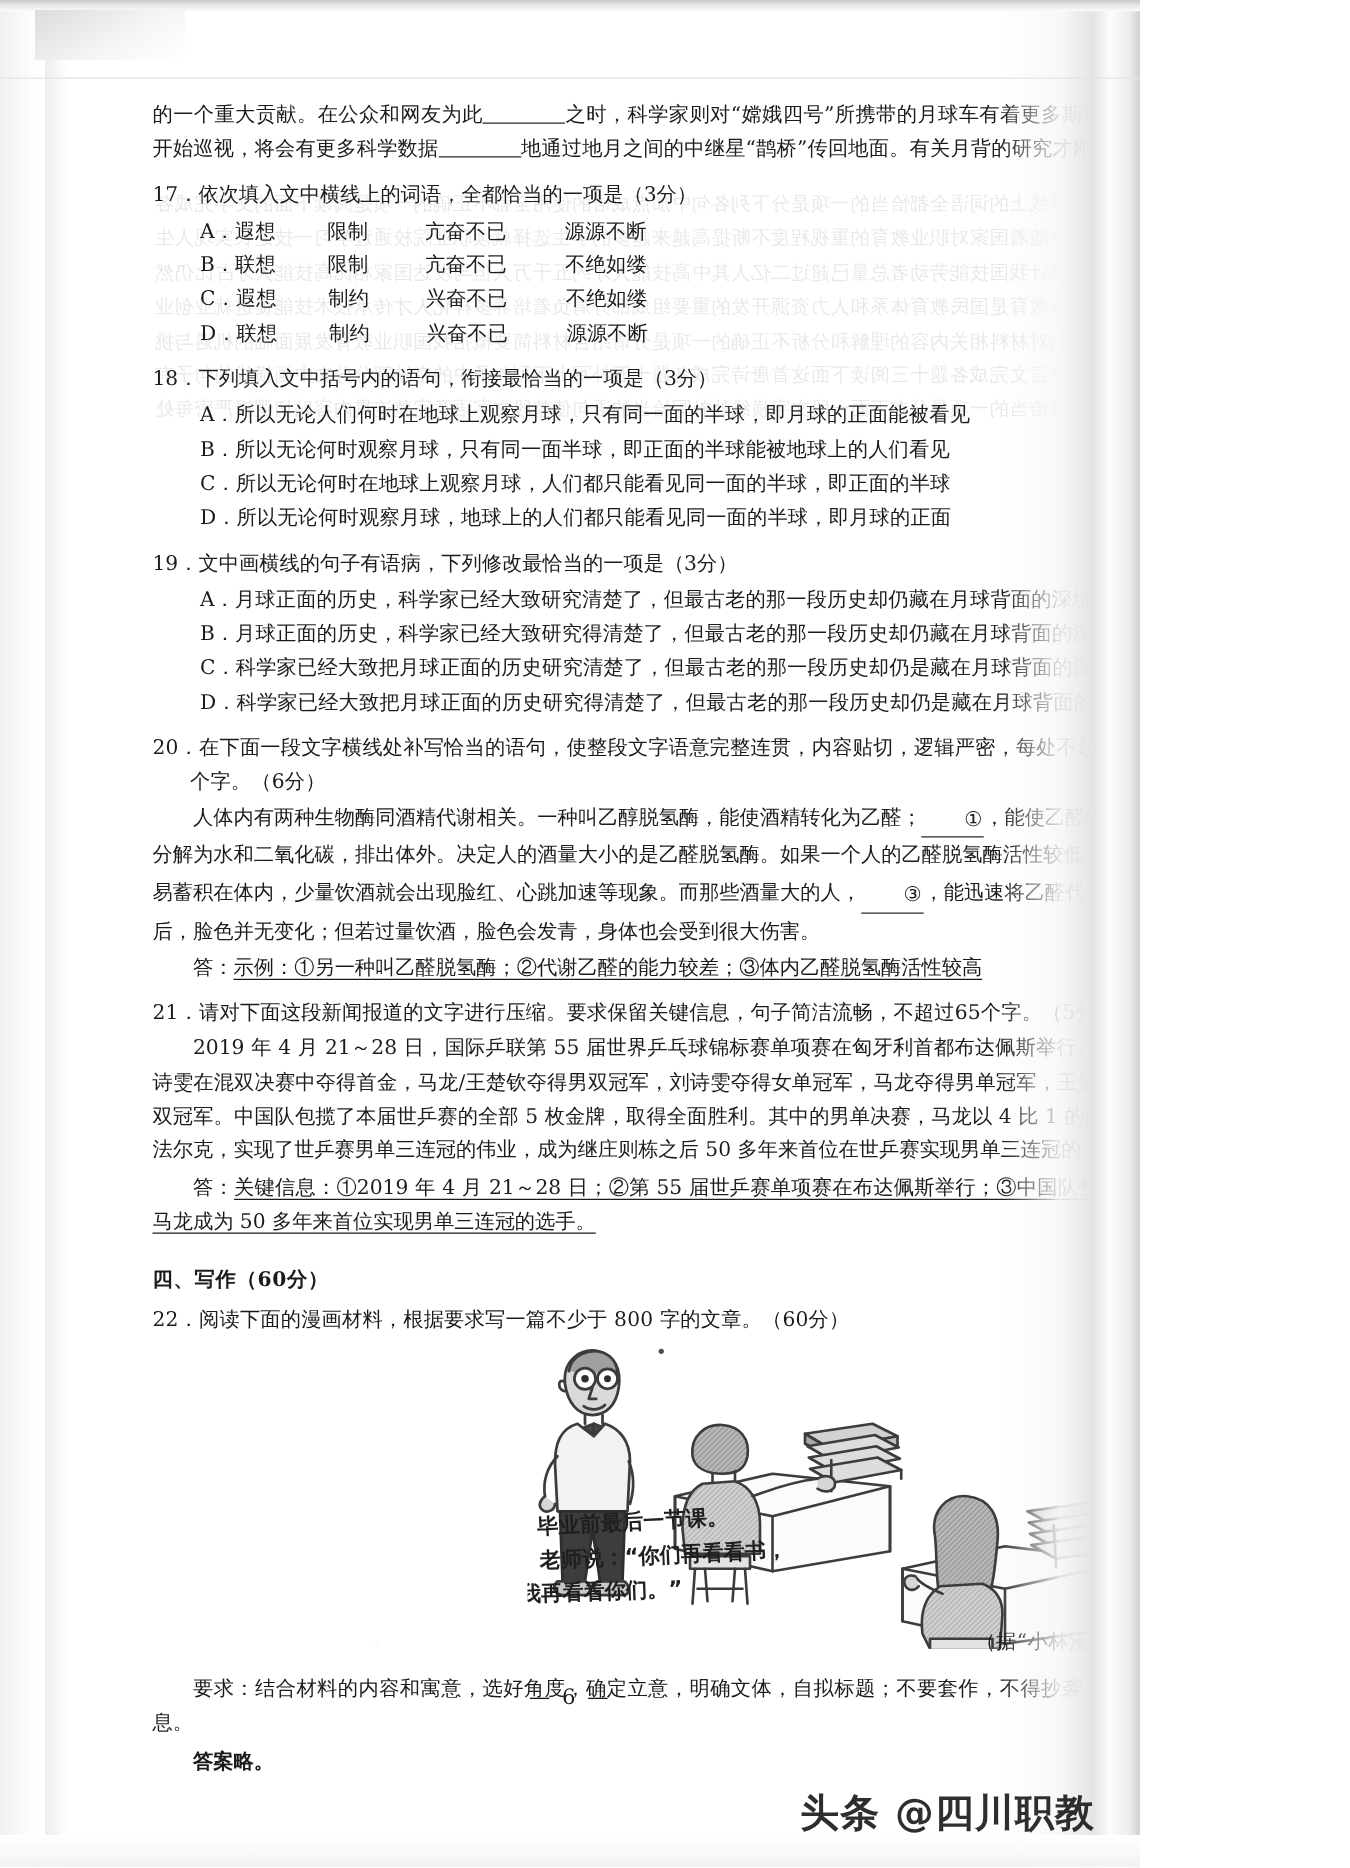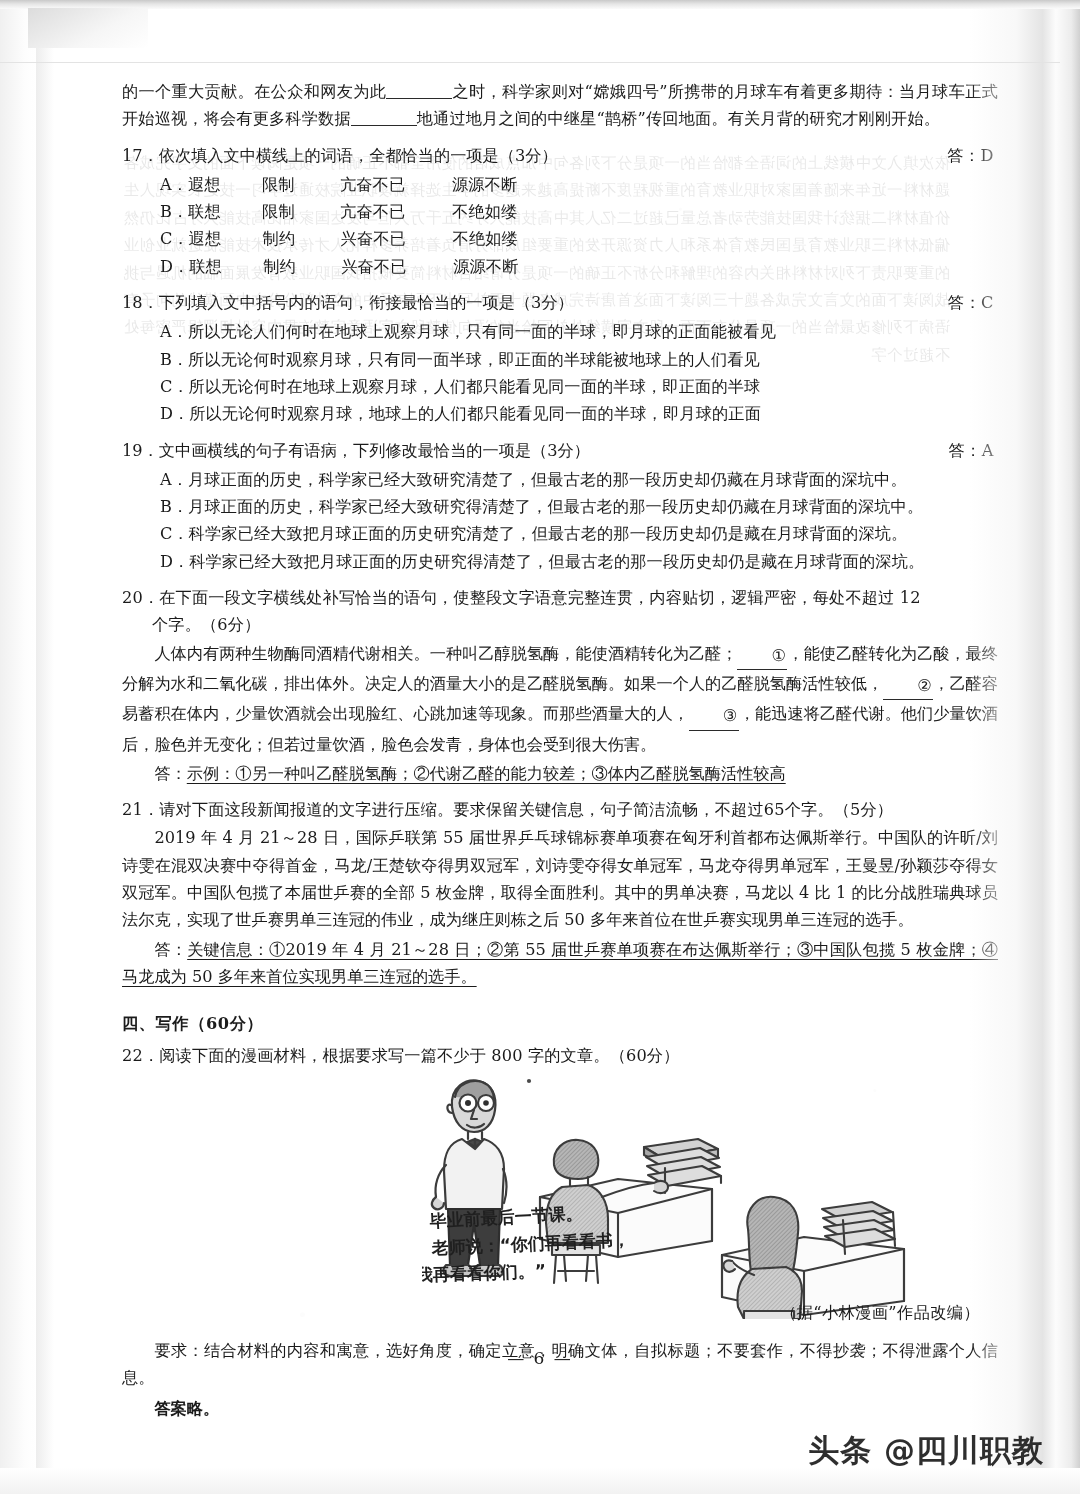--- a/index.html
+++ b/index.html
@@ -11,21 +11,21 @@
   body {
     width: 1080px;
     height: 1494px;
     overflow: hidden;
     font-family: "DejaVu Serif", "Liberation Serif", serif;
   }
 
   
   #scan {
     position: relative;
-    width: 1080px;
+    width: 912px;
     height: 1494px;
     background: #ffffff;
     overflow: hidden;
   }
 
   
   .scan-edge-top {
     position: absolute; left: 0; top: 0; width: 1080px; height: 9px;
     background: linear-gradient(180deg,#c9c9c9 0%, #e6e6e6 45%, #fbfbfb 100%);
   }

